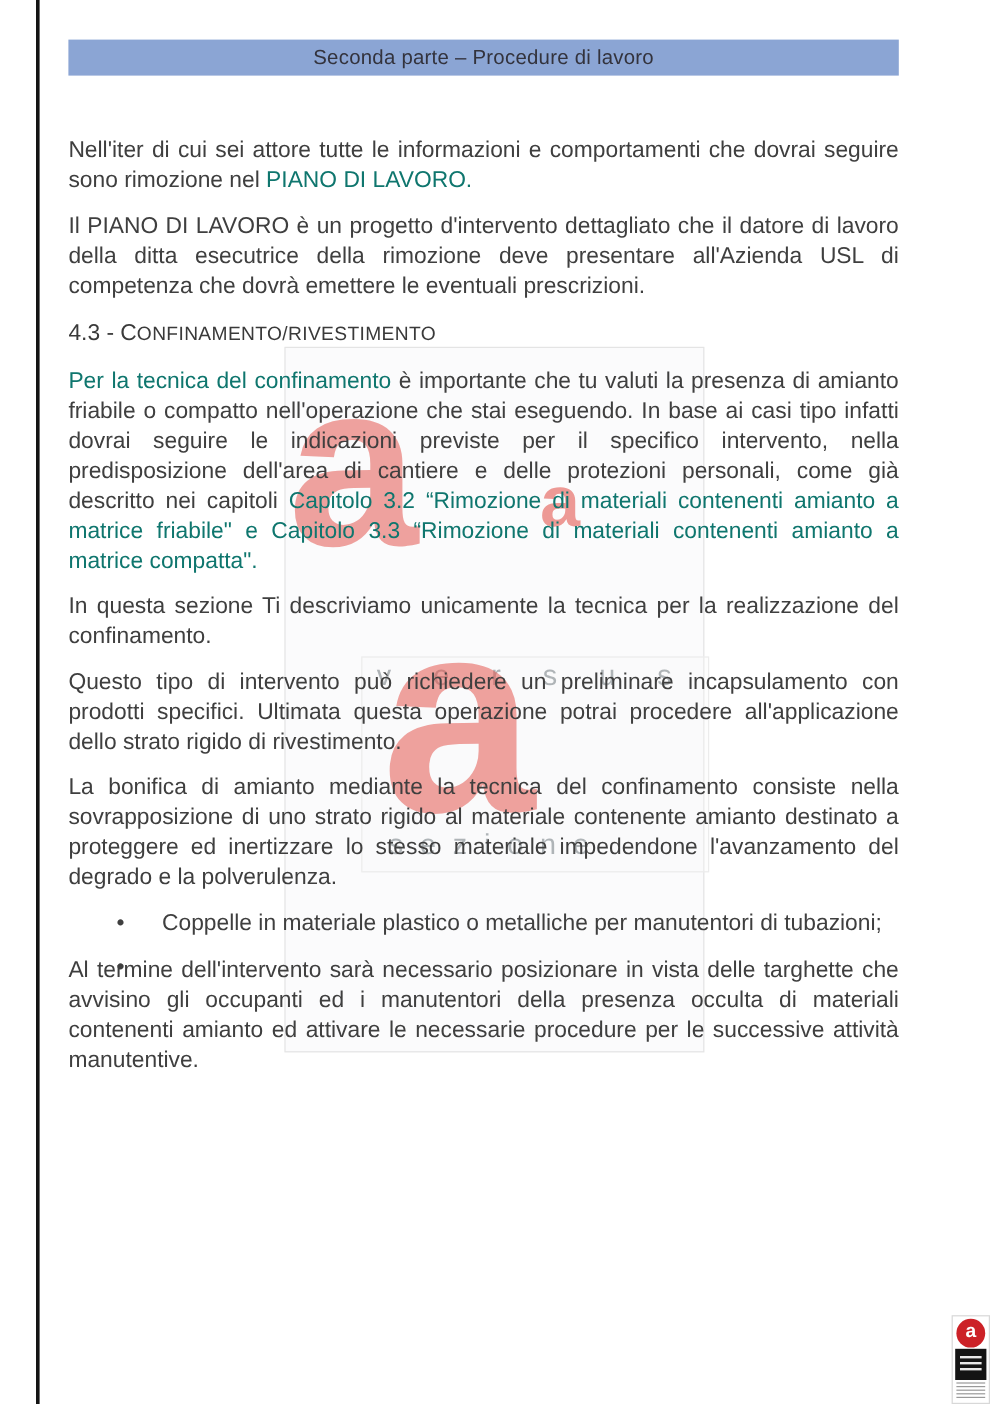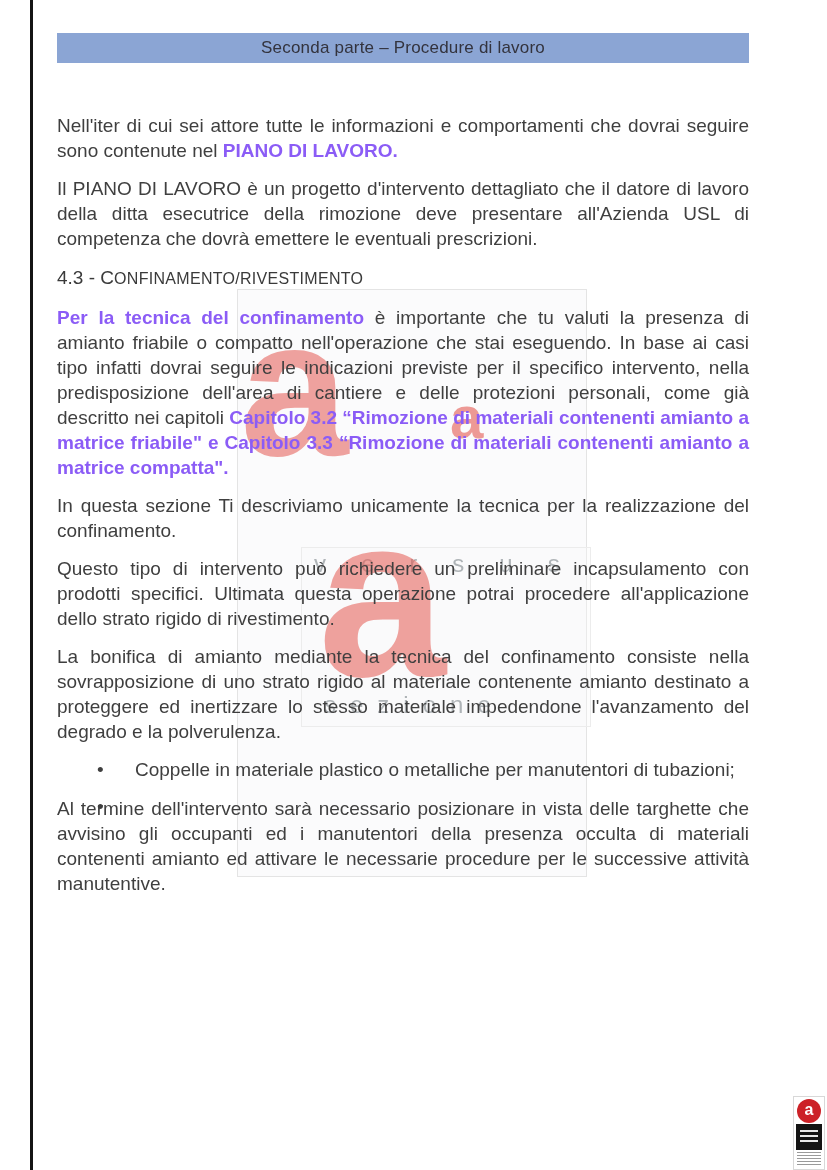--- a/index.html
+++ b/index.html
@@ -51,21 +51,21 @@
   .wm-amianto{left:324px;top:693px;letter-spacing:14px;}
 
   
   .content{
     position:absolute;left:57px;top:113px;width:692px;z-index:1;
     font-size:19px;line-height:25px;
   }
   .content p{
     margin:0 0 13px 0;text-align:justify;
   }
-  .content b{font-weight:700;color:#8b5cf6;}
+  .content b{font-weight:400;color:#0f766e;}
   .section-heading{
     margin:14px 0 14px 0;
     font-weight:400;color:#3a3a3a;
     text-align:left;
   }
   .section-heading .hd-small{font-size:16px;letter-spacing:0.3px;}
   ul.bullets{
     list-style:none;margin:0 0 14px 0;padding:0;
   }
   ul.bullets li{
@@ -116,21 +116,21 @@
 
   <div class="wm wm-outer"></div>
   <div class="wm wm-letter wm-a-med">a</div>
   <div class="wm wm-letter wm-a-small">a</div>
   <div class="wm wm-inner"></div>
   <div class="wm wm-word wm-versus">versus</div>
   <div class="wm wm-letter wm-a-big">a</div>
   <div class="wm wm-word wm-amianto">sezione</div>
 
   <div class="content">
-    <p><span>Nell'iter di cui sei attore tutte le informazioni e comportamenti che dovrai seguire sono contenute nel </span><b>PIANO DI LAVORO.</b></p>
+    <p><span>Nell'iter di cui sei attore tutte le informazioni e comportamenti che dovrai seguire sono rimozione nel </span><b>PIANO DI LAVORO.</b></p>
     <p><span>Il PIANO DI LAVORO è un progetto d'intervento dettagliato che il datore di lavoro della ditta esecutrice della rimozione deve presentare all'Azienda USL di competenza che dovrà emettere le eventuali prescrizioni.</span></p>
 
     <div class="section-heading">
       <span>4.3 - C</span><span class="hd-small">ONFINAMENTO/RIVESTIMENTO</span>
     </div>
 
     <p><b>Per la tecnica del confinamento</b><span> è importante che tu valuti la presenza di amianto friabile o compatto nell'operazione che stai eseguendo. In base ai casi tipo infatti dovrai seguire le indicazioni previste per il specifico intervento, nella predisposizione dell'area di cantiere e delle protezioni personali, come già descritto nei capitoli </span><b>Capitolo 3.2 “Rimozione di materiali contenenti amianto a matrice friabile" e Capitolo 3.3 “Rimozione di materiali contenenti amianto a matrice compatta".</b></p>
     <p><span>In questa sezione Ti descriviamo unicamente la tecnica per la realizzazione del confinamento.</span></p>
     <p><span>Questo tipo di intervento può richiedere un preliminare incapsulamento con prodotti specifici. Ultimata questa operazione potrai procedere all'applicazione dello strato rigido di rivestimento.</span></p>
     <p><span>La bonifica di amianto mediante la tecnica del confinamento consiste nella sovrapposizione di uno strato rigido al materiale contenente amianto destinato a proteggere ed inertizzare lo stesso materiale impedendone l'avanzamento del degrado e la polverulenza.</span></p>

